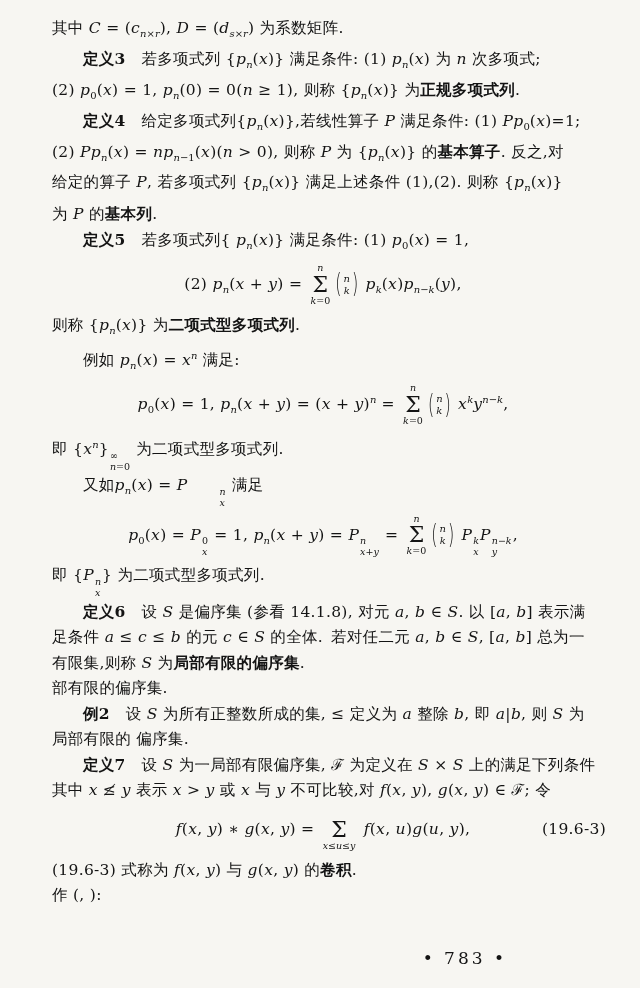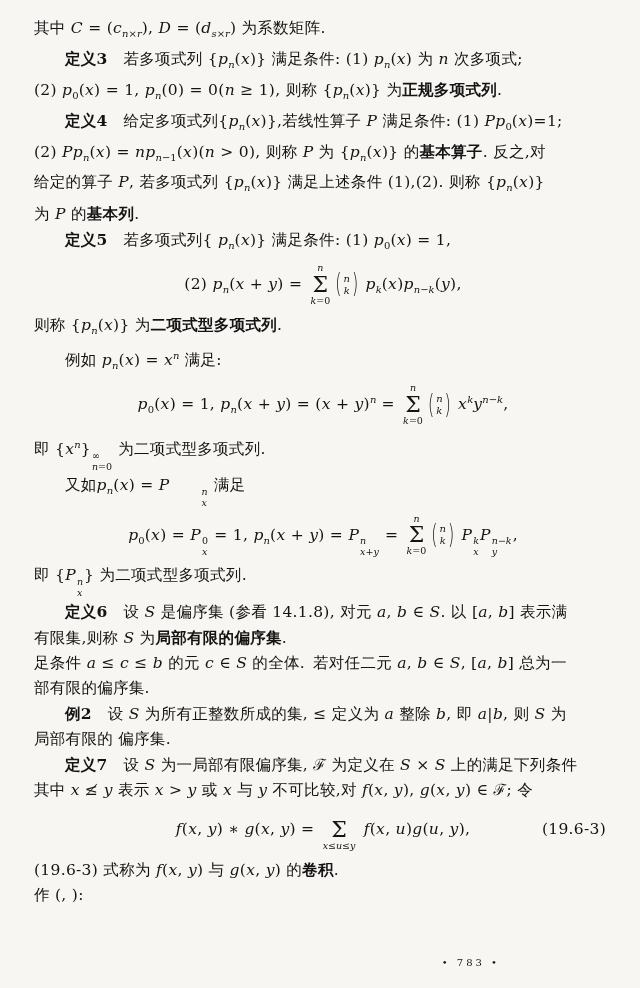--- a/index.html
+++ b/index.html
@@ -8,21 +8,21 @@
     background:#f7f6f2;
     font-family:"DejaVu Serif","Liberation Serif",serif;
     color:#141414;
     position:relative;
   }
   .page{
     padding:16px 28px 0 34px;
     font-size:15.5px;
     letter-spacing:0.3px;
   }
-  .ln{line-height:25px;min-height:25px;white-space:nowrap;}
+  .ln{line-height:25px;min-height:25px;white-space:nowrap;margin-left:18px;}
   .ind{text-indent:2em;}
   .frm{
     text-align:center;
     line-height:1.15;
     margin:5px 0;
     position:relative;
     white-space:nowrap;
   }
   b{font-weight:bold;}
   i{font-style:italic;}
@@ -44,22 +44,22 @@
     display:inline-flex;flex-direction:column;align-items:center;
     font-size:10px;line-height:1.2;padding:0 2px;
   }
   
   .ss{
     display:inline-flex;flex-direction:column;align-items:flex-start;
     font-size:9.5px;line-height:1.15;vertical-align:-5px;margin:0 1px 0 1px;letter-spacing:0;
   }
   .eqtag{position:absolute;right:6px;top:50%;transform:translateY(-50%);}
   .footer{
-    position:absolute;bottom:20px;right:140px;
-    font-size:10px;letter-spacing:3px;
+    position:absolute;bottom:20px;right:133px;
+    font-size:17px;letter-spacing:3px;
   }
 </style>
 </head>
 <body>
 
 <div class="page">
   <div class="ln">其中 <i>C</i> = (<i>c</i><sub><i>n</i>×<i>r</i></sub>), <i>D</i> = (<i>d</i><sub><i>s</i>×<i>r</i></sub>) 为系数矩阵.</div>
   <div class="ln ind"><b>定义3</b> 若多项式列 {<i>p</i><sub><i>n</i></sub>(<i>x</i>)} 满足条件: (1) <i>p</i><sub><i>n</i></sub>(<i>x</i>) 为 <i>n</i> 次多项式;</div>
   <div class="ln">(2) <i>p</i><sub>0</sub>(<i>x</i>) = 1, <i>p</i><sub><i>n</i></sub>(0) = 0(<i>n</i> ≥ 1), 则称 {<i>p</i><sub><i>n</i></sub>(<i>x</i>)} 为<b>正规多项式列</b>.</div>
   <div class="ln ind"><b>定义4</b> 给定多项式列{<i>p</i><sub><i>n</i></sub>(<i>x</i>)},若线性算子 <i>P</i> 满足条件: (1) <i>Pp</i><sub>0</sub>(<i>x</i>)=1;</div>
@@ -123,22 +123,22 @@
         <span><i>x</i></span>
       </span><i>P</i><span class="ss">
         <span><i>n</i>−<i>k</i></span>
         <span><i>y</i></span>
       </span>,</div>
   <div class="ln">即 {<i>P</i><span class="ss">
         <span><i>n</i></span>
         <span><i>x</i></span>
       </span>} 为二项式型多项式列.</div>
   <div class="ln ind"><b>定义6</b> 设 <i>S</i> 是偏序集 (参看 14.1.8), 对元 <i>a</i>, <i>b</i> ∈ <i>S</i>. 以 [<i>a</i>, <i>b</i>] 表示满</div>
+  <div class="ln">足条件 <i>a</i> ≤ <i>c</i> ≤ <i>b</i> 的元 <i>c</i> ∈ <i>S</i> 的全体. 若对任二元 <i>a</i>, <i>b</i> ∈ <i>S</i>, [<i>a</i>, <i>b</i>] 总为一</div>
   <div class="ln">有限集,则称 <i>S</i> 为<b>局部有限的偏序集</b>.</div>
-  <div class="ln">足条件 <i>a</i> ≤ <i>c</i> ≤ <i>b</i> 的元 <i>c</i> ∈ <i>S</i> 的全体. 若对任二元 <i>a</i>, <i>b</i> ∈ <i>S</i>, [<i>a</i>, <i>b</i>] 总为一</div>
   <div class="ln">部有限的偏序集.</div>
   <div class="ln ind"><b>例2</b> 设 <i>S</i> 为所有正整数所成的集, ≤ 定义为 <i>a</i> 整除 <i>b</i>, 即 <i>a</i>|<i>b</i>, 则 <i>S</i> 为</div>
   <div class="ln">局部有限的 偏序集.</div>
   <div class="ln ind"><b>定义7</b> 设 <i>S</i> 为一局部有限偏序集, ℱ 为定义在 <i>S</i> × <i>S</i> 上的满足下列条件</div>
   <div class="ln">其中 <i>x</i> ≰ <i>y</i> 表示 <i>x</i> &gt; <i>y</i> 或 <i>x</i> 与 <i>y</i> 不可比较,对 <i>f</i>(<i>x</i>, <i>y</i>), <i>g</i>(<i>x</i>, <i>y</i>) ∈ ℱ; 令</div>
   <div class="frm"><i>f</i>(<i>x</i>, <i>y</i>) ∗ <i>g</i>(<i>x</i>, <i>y</i>) = <span class="sum">
         <span class="sl">&nbsp;</span>
         <span class="sg">Σ</span>
         <span class="sl"><i>x</i>≤<i>u</i>≤<i>y</i></span>
       </span> <i>f</i>(<i>x</i>, <i>u</i>)<i>g</i>(<i>u</i>, <i>y</i>),<span class="eqtag">(19.6-3)</span></div>

